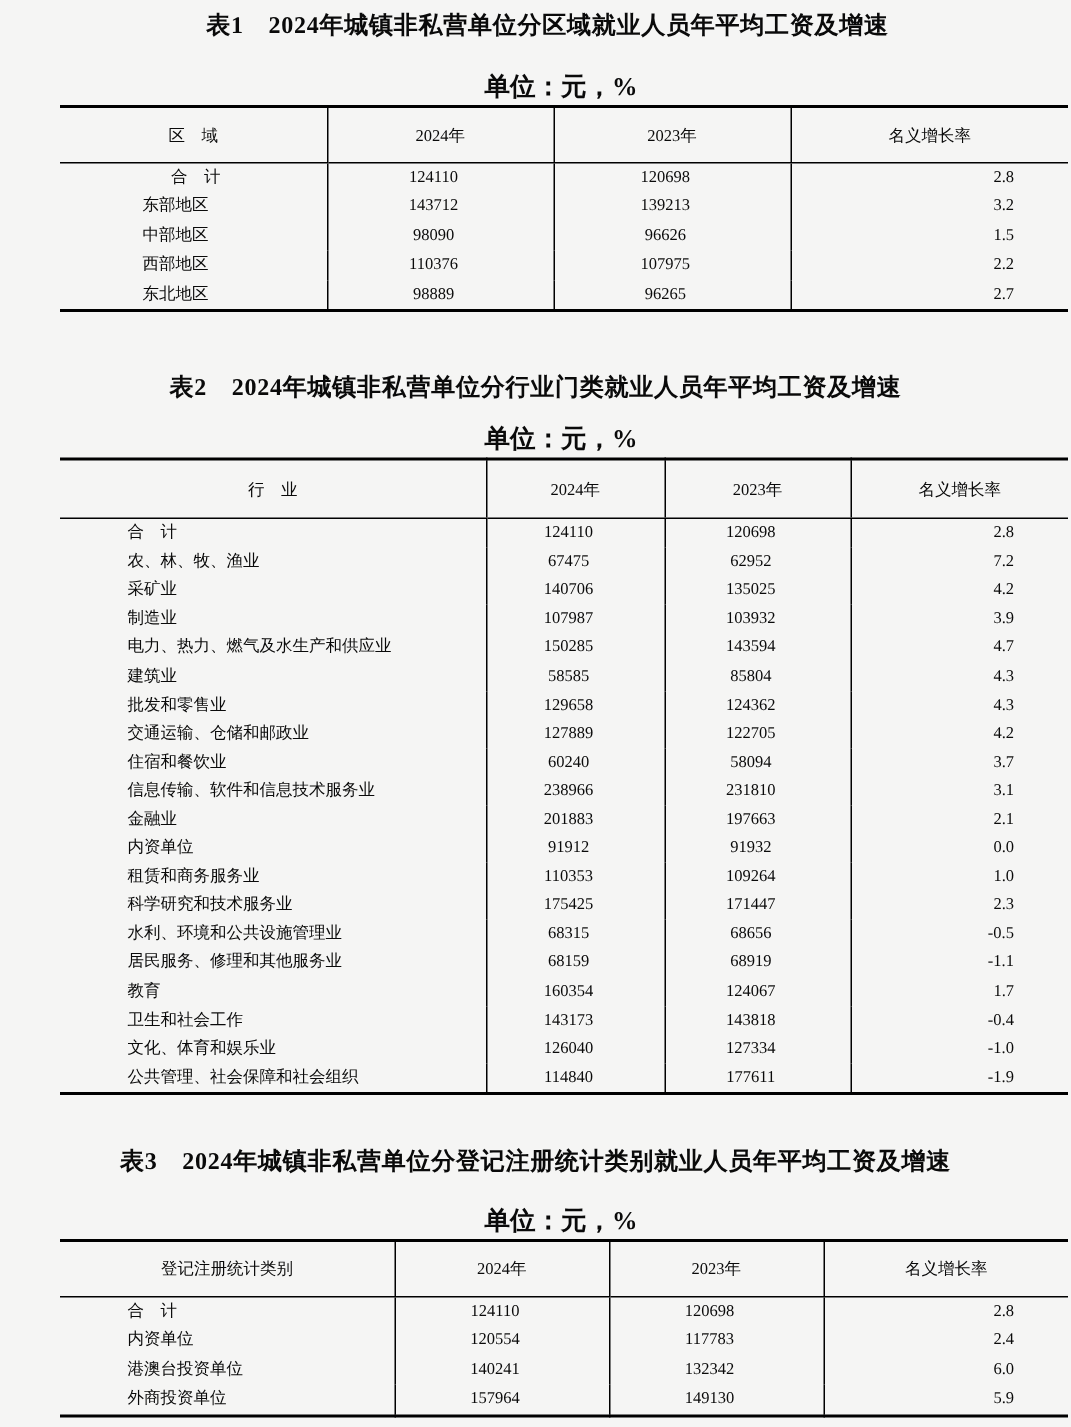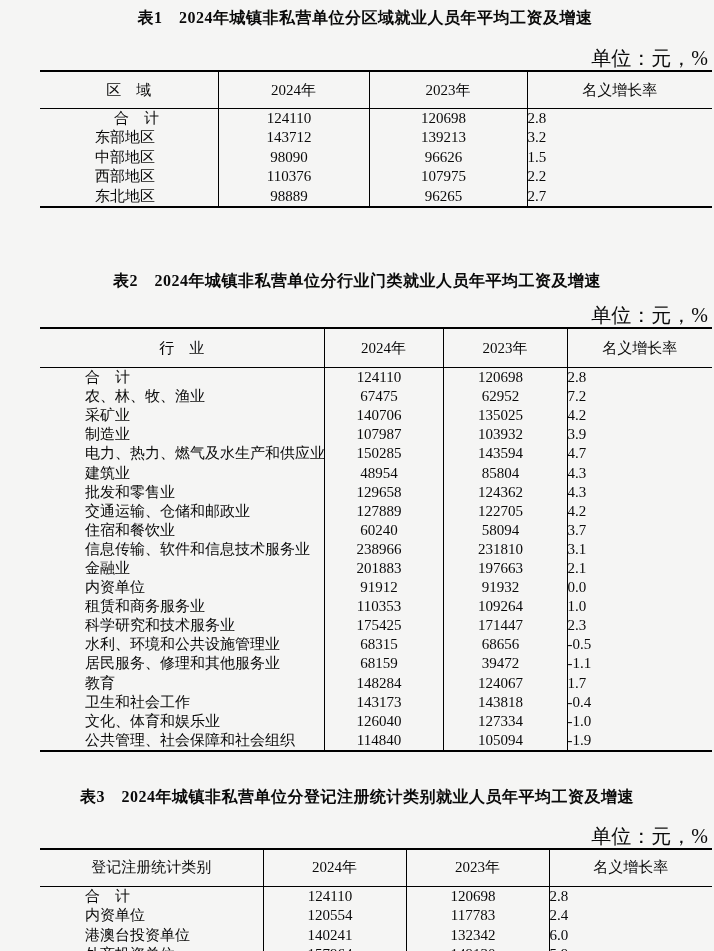--- a/index.html
+++ b/index.html
@@ -9,45 +9,45 @@
     font-family:"Liberation Serif","DejaVu Serif",serif;
     overflow:hidden;
   }
   .sheet{position:relative;width:714px;height:951px;}
   .tbl-title{
     font-size:16px;font-weight:bold;text-align:center;
     line-height:20px;margin:0;letter-spacing:0.5px;
   }
   .tb{margin-left:40px;width:672px;}
   .unit{
-    font-size:20px;text-align:right;line-height:18px;
-    padding-right:4px;box-sizing:border-box;
+    font-size:17px;text-align:center;line-height:18px;
+    padding-right:4px;box-sizing:border-box;font-weight:bold;
   }
   table.stat-table{
     border-collapse:collapse;table-layout:fixed;
     width:672px;
     border-top:2.5px solid #000;
     border-bottom:2.5px solid #000;
-    font-size:15px;
+    font-size:11px;
   }
   .stat-table th{
     font-weight:normal;text-align:center;
     border-bottom:1px solid #000;
     padding:0;overflow:hidden;white-space:nowrap;
   }
   .stat-table td{
     padding:0;overflow:hidden;white-space:nowrap;
   }
   .stat-table th.col-1,.stat-table th.col-2,.stat-table th.col-3,
   .stat-table td.col-1,.stat-table td.col-2,.stat-table td.col-3{
     border-left:1px solid #000;
   }
   .stat-table td.col-0{text-align:left;}
   .stat-table td.col-1,.stat-table td.col-2{text-align:center;padding-right:9px;}
-  .stat-table td.col-3{padding-right:36px;}
+  .stat-table td.col-3{text-align:right;padding-right:36px;padding-left:16px;}
   tr.total-row td{font-weight:normal;}
   td.indent{padding-left:19px;}
 
   
   .t1 th{height:36px;}
   .t1 td{height:19.4px;line-height:19.4px;}
   .t1 td.col-0{padding-left:55px;}
   .t1 td.col-0.indent{padding-left:74px;}
   .t1 col.w0{width:178px}.t1 col.w1{width:151px}.t1 col.w2{width:158px}.t1 col.w3{width:185px}
 
@@ -59,21 +59,21 @@
 
   
   .t3 th{height:36px;}
   .t3 td{height:19.5px;line-height:19.5px;}
   .t3 td.col-0{padding-left:45px;}
   .t3 col.w0{width:223px}.t3 col.w1{width:143px}.t3 col.w2{width:143px}.t3 col.w3{width:163px}
 
   
   #title-1{margin-top:8px;padding-left:16px;}
   #unit-1{margin-top:21px;margin-bottom:3px;}
-  #title-2{margin-top:63px;}
+  #title-2{margin-top:41px;}
   #unit-2{margin-top:15px;margin-bottom:3px;}
   #title-3{margin-top:35px;}
   #unit-3{margin-top:20px;margin-bottom:3px;}
 </style>
 </head>
 <body>
 
 <div class="sheet">
 
   <div class="table-section">
@@ -173,21 +173,21 @@
             <td class="col-3">3.9</td>
           </tr>
           <tr>
             <td class="col-0">电力、热力、燃气及水生产和供应业</td>
             <td class="col-1">150285</td>
             <td class="col-2">143594</td>
             <td class="col-3">4.7</td>
           </tr>
           <tr>
             <td class="col-0">建筑业</td>
-            <td class="col-1">48954</td>
+            <td class="col-1">58585</td>
             <td class="col-2">85804</td>
             <td class="col-3">4.3</td>
           </tr>
           <tr>
             <td class="col-0">批发和零售业</td>
             <td class="col-1">129658</td>
             <td class="col-2">124362</td>
             <td class="col-3">4.3</td>
           </tr>
           <tr>
@@ -234,45 +234,45 @@
           </tr>
           <tr>
             <td class="col-0">水利、环境和公共设施管理业</td>
             <td class="col-1">68315</td>
             <td class="col-2">68656</td>
             <td class="col-3">-0.5</td>
           </tr>
           <tr>
             <td class="col-0">居民服务、修理和其他服务业</td>
             <td class="col-1">68159</td>
-            <td class="col-2">39472</td>
+            <td class="col-2">68919</td>
             <td class="col-3">-1.1</td>
           </tr>
           <tr>
             <td class="col-0">教育</td>
-            <td class="col-1">148284</td>
+            <td class="col-1">160354</td>
             <td class="col-2">124067</td>
             <td class="col-3">1.7</td>
           </tr>
           <tr>
             <td class="col-0">卫生和社会工作</td>
             <td class="col-1">143173</td>
             <td class="col-2">143818</td>
             <td class="col-3">-0.4</td>
           </tr>
           <tr>
             <td class="col-0">文化、体育和娱乐业</td>
             <td class="col-1">126040</td>
             <td class="col-2">127334</td>
             <td class="col-3">-1.0</td>
           </tr>
           <tr>
             <td class="col-0">公共管理、社会保障和社会组织</td>
             <td class="col-1">114840</td>
-            <td class="col-2">105094</td>
+            <td class="col-2">177611</td>
             <td class="col-3">-1.9</td>
           </tr>
         </tbody>
     </table>
   </div>
 
   <div class="table-section">
     <h2 id="title-3" class="tbl-title">表3　2024年城镇非私营单位分登记注册统计类别就业人员年平均工资及增速</h2>
     <div id="unit-3" class="tb unit">单位：元，%</div>
     <table class="tb stat-table t3">

